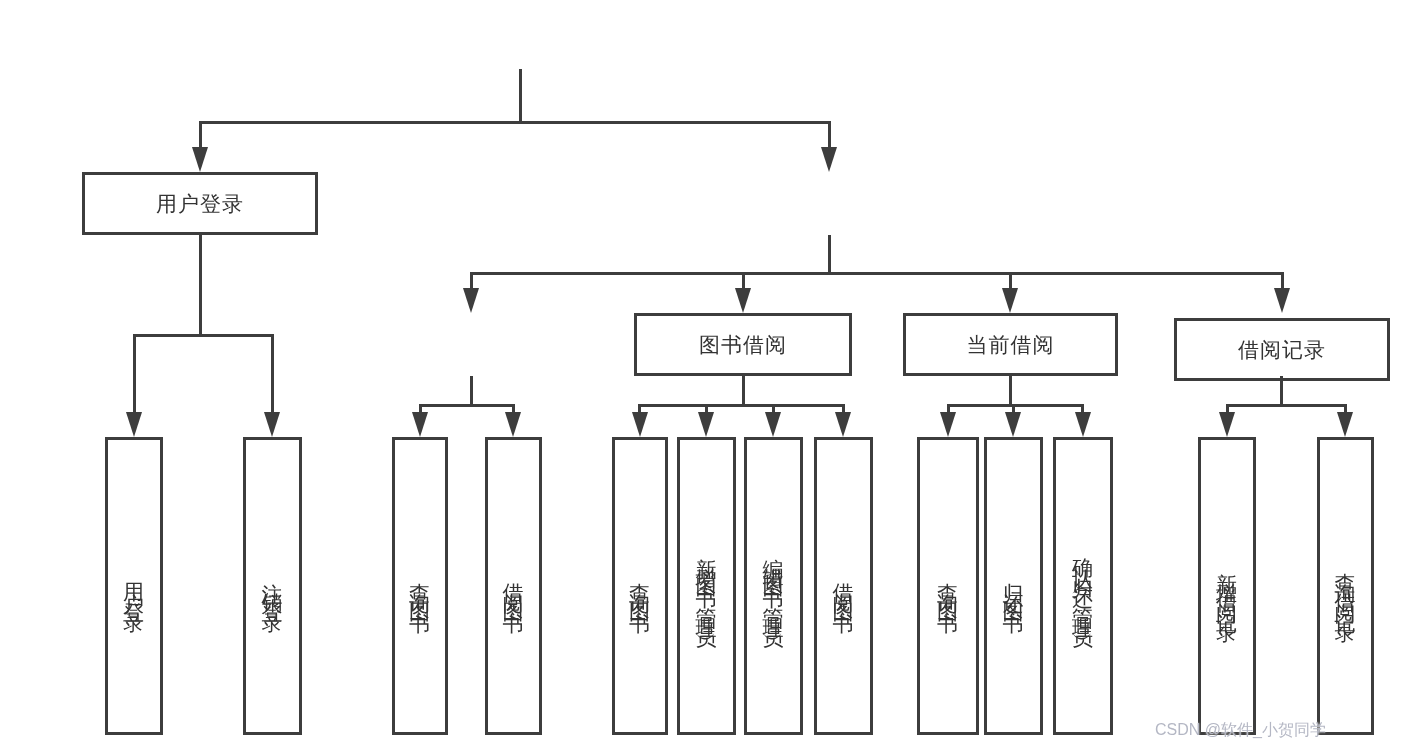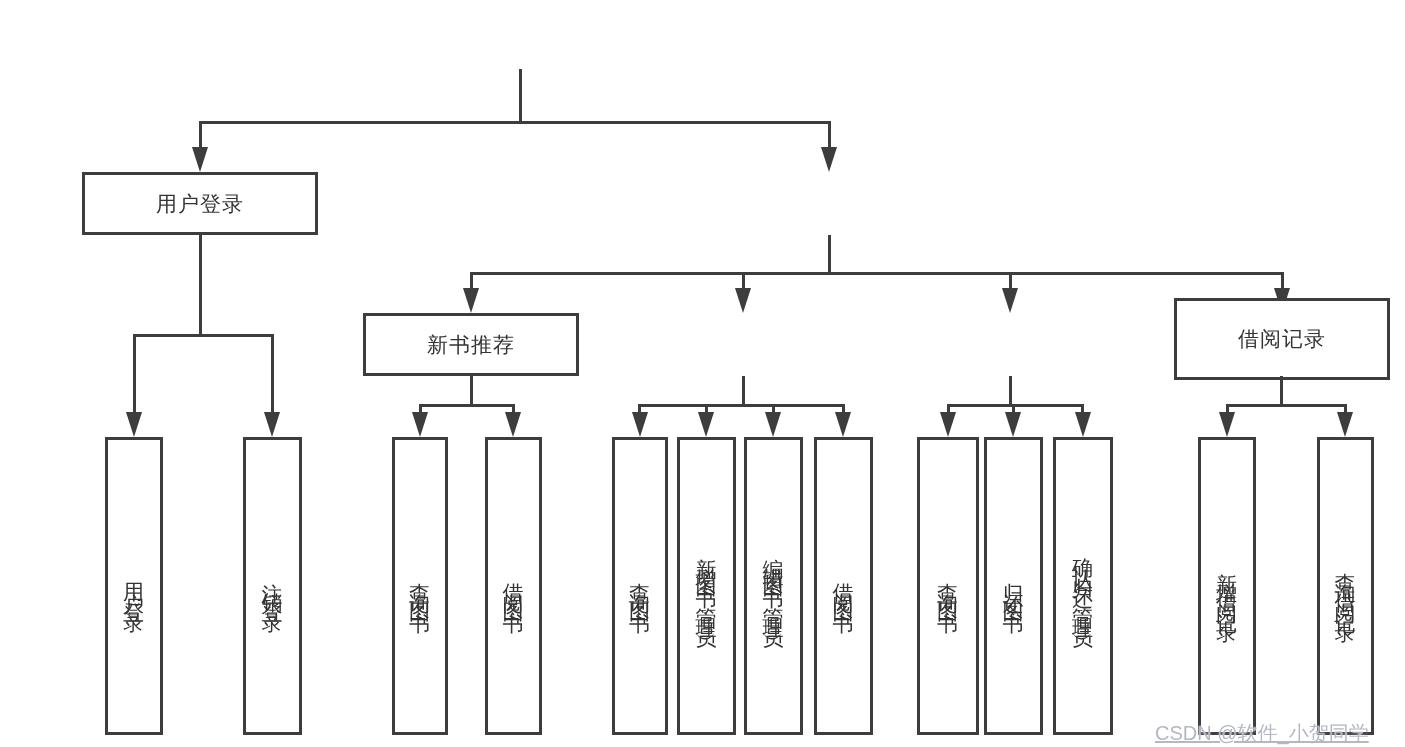--- a/index.html
+++ b/index.html
@@ -40,26 +40,25 @@
   .ln{position:absolute;background:var(--line);}
   .arr{
     position:absolute;width:0;height:0;
     border-left:8px solid transparent;
     border-right:8px solid transparent;
     border-top:25px solid var(--line);
   }
   .watermark{
     position:absolute;
     left:1155px;top:720px;
-    font-size:20px;
+    font-size:16px;
     color:var(--wm);
     text-shadow:0 0 2px #ffffff;
     white-space:nowrap;
     z-index:5;
-    text-decoration:underline;
   }
 </style>
 </head>
 <body>
 
 <div id="canvas">
 
 
   <div class="ln" style="left:519px;top:69px;width:3px;height:52px"></div>
   <div class="ln" style="left:199px;top:121px;width:632px;height:3px"></div>
@@ -81,22 +80,23 @@
   <div class="ln" style="left:470px;top:272px;width:814px;height:3px"></div>
   <div class="ln" style="left:470px;top:272px;width:3px;height:18px"></div>
   <div class="ln" style="left:742px;top:272px;width:3px;height:18px"></div>
   <div class="ln" style="left:1009px;top:272px;width:3px;height:18px"></div>
   <div class="ln" style="left:1281px;top:272px;width:3px;height:18px"></div>
   <div class="arr" style="left:463px;top:288px"></div>
   <div class="arr" style="left:735px;top:288px"></div>
   <div class="arr" style="left:1002px;top:288px"></div>
   <div class="arr" style="left:1274px;top:288px"></div>
 
-  <div class="node" style="left:363px;top:313px;width:216px;height:63px">新书推荐</div>
-  <div class="node" style="left:1174px;top:298px;width:216px;height:82px">借阅记录</div>
+  <div class="node" style="left:634px;top:313px;width:218px;height:63px">图书借阅</div>
+  <div class="node" style="left:903px;top:313px;width:215px;height:63px">当前借阅</div>
+  <div class="node" style="left:1174px;top:318px;width:216px;height:63px">借阅记录</div>
 
   <div class="ln" style="left:470px;top:376px;width:3px;height:31px"></div>
   <div class="ln" style="left:419px;top:404px;width:96px;height:3px"></div>
   <div class="ln" style="left:419px;top:404px;width:3px;height:10px"></div>
   <div class="ln" style="left:512px;top:404px;width:3px;height:10px"></div>
   <div class="arr" style="left:412px;top:412px"></div>
   <div class="arr" style="left:505px;top:412px"></div>
 
   <div class="ln" style="left:742px;top:376px;width:3px;height:31px"></div>
   <div class="ln" style="left:638px;top:404px;width:207px;height:3px"></div>

